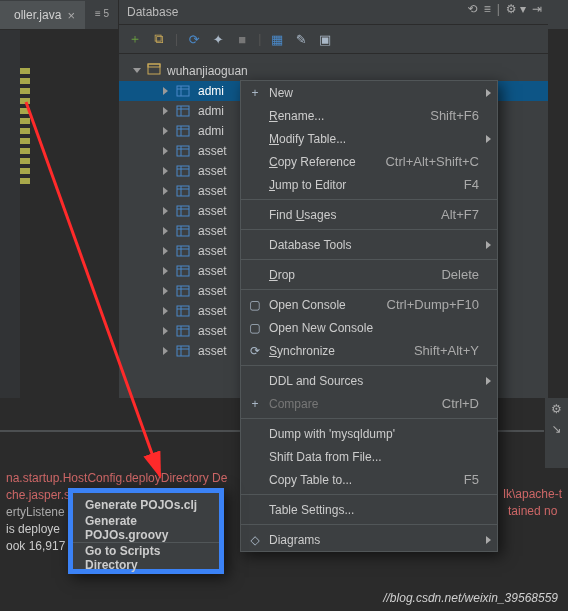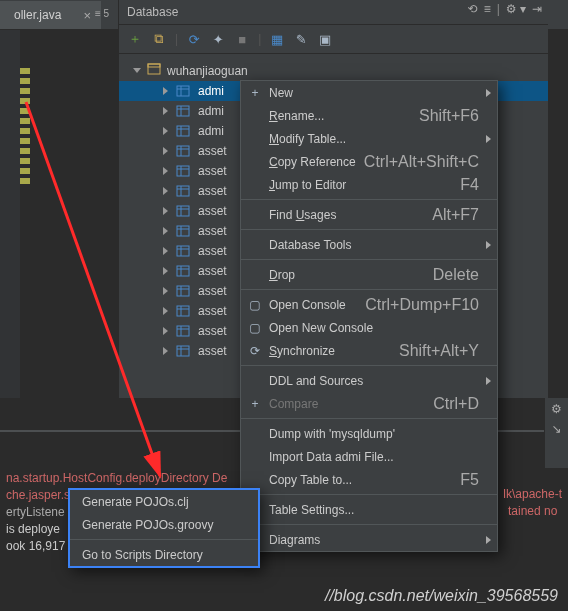--- a/index.html
+++ b/index.html
@@ -1,34 +1,34 @@
 <!DOCTYPE html>
 <html><head>
 <meta charset="utf-8">
 <style>
   * { margin:0; padding:0; box-sizing:border-box; font-family:"Segoe UI",Arial,sans-serif; font-size:12px; }
   body { background:#2b2b2b; color:#bbb; width:568px; height:611px; overflow:hidden; position:relative; }
   .tabbar { height:30px; background:#3c3f41; display:flex; align-items:flex-end; border-bottom:1px solid #2b2b2b; }
-  .tab { height:28px; padding:5px 10px 5px 14px; color:#aab; display:flex; align-items:center; gap:22px; background:#515658; position:relative; }
+  .tab { height:28px; padding:5px 10px 5px 14px; color:#aab; display:flex; align-items:center; gap:6px; background:#515658; position:relative; }
   .tab.active { background:#4e5254; color:#d0d0d0; }
   .tab-close { color:#aaa; font-size:13px; }
   .vert-ruler { position:absolute; left:95px; top:8px; color:#aaa; font-size:10px; }
   .editor { height:368px; background:#2b2b2b; position:relative; display:flex; }
   .gutter { width:20px; background:#313335; }
   .code-area { flex:1; background:#2b2b2b; position:relative; }
   .gutter-marks { position:absolute; left:20px; top:38px; display:flex; flex-direction:column; gap:4px; }
   .gutter-mark { width:10px; height:6px; background:#a8a84a; }
   .bottom-sep { position:absolute; left:0; right:0; top:430px; height:2px; background:#4c4f51; }
   .console { position:absolute; top:468px; left:0; right:0; padding:2px 6px; font-family:Consolas,monospace; font-size:11px; line-height:17px; }
   .console .l1 { color:#cc6666; }
   .console .l2 { color:#cc6666; }
   .console .l3 { color:#aaa; }
   .console .l4 { color:#ccc; }
   .console .l5 { color:#ccc; }
-  .watermark { position:absolute; bottom:6px; right:10px; color:#d0d0d0; font-size:16px; font-style:italic; font-family:Arial; }
+  .watermark { position:absolute; bottom:6px; right:10px; color:#d0d0d0; font-size:12px; font-style:italic; font-family:Arial; }
   
   .db-panel { position:absolute; top:0; left:118px; width:430px; height:398px; background:#3c3f41; border-left:1px solid #2b2b2b; }
   .db-title { height:24px; display:flex; align-items:center; padding:0 8px; color:#bbb; }
   .db-title-gear { position:absolute; right:6px; top:2px; display:flex; gap:6px; color:#aaa; }
   .db-toolbar { height:30px; border-top:1px solid #2b2b2b; border-bottom:1px solid #2b2b2b; display:flex; align-items:center; gap:8px; padding:0 8px; }
   .tb-icon { width:16px; height:16px; display:inline-flex; align-items:center; justify-content:center; color:#a9b7c6; font-size:13px; }
   .green { color:#6a9e3f; }
   .blue  { color:#4a88c7; }
   .db-tree { padding:6px 0; }
   .tree-db { display:flex; align-items:center; gap:6px; padding:2px 0 2px 14px; color:#ccc; }
@@ -36,29 +36,29 @@
   .arrow-right { width:0; height:0; border-top:4px solid transparent; border-bottom:4px solid transparent; border-left:5px solid #999; display:inline-block; }
   .tree-table { display:flex; align-items:center; gap:8px; padding:3px 0 3px 44px; color:#ccc; }
   .tree-table.selected { background:#0d5586; color:#fff; }
   .tbl-icon { width:14px; height:14px; display:inline-flex; align-items:center; justify-content:center; }
   .tbl-icon svg rect { fill:none; stroke:#4a88c7; stroke-width:1; }
   .tbl-icon svg line { stroke:#4a88c7; stroke-width:1; }
   .db-icon svg rect { fill:none; stroke:#c9a959; stroke-width:1; }
   
   .menu { position:absolute; top:80px; left:240px; width:258px; background:#3c3f41; border:1px solid #515658; box-shadow:4px 4px 14px rgba(0,0,0,0.6); }
   .mi { display:flex; align-items:center; height:23px; padding:0 18px 0 28px; color:#ccc; position:relative; }
-  .mi .sc { margin-left:auto; color:#aaa; font-size:16px;text-align:center; }
+  .mi .sc { margin-left:auto; color:#aaa; font-size:13px;text-align:center; }
   .mi .sub-arrow { position:absolute; right:6px; width:0;height:0; border-top:4px solid transparent;border-bottom:4px solid transparent;border-left:5px solid #aaa; }
   .mi.selected { background:#4b6eaf; color:#fff; }
   .mi.disabled { color:#777; }
   .msep { height:1px; background:#515658; margin:3px 0; }
   .mi-icon { position:absolute; left:6px; width:16px; text-align:center; color:#a9b7c6; }
   .mi .u { text-decoration:underline; }
   
-  .submenu { position:absolute; top:488px; left:68px; width:192px; background:#3c3f41; border:2px solid #3b82f6; box-shadow:4px 4px 14px rgba(0,0,0,0.6); }
+  .submenu { position:absolute; top:488px; left:68px; width:156px; background:#3c3f41; border:5px solid #3b82f6; box-shadow:4px 4px 14px rgba(0,0,0,0.6);font-weight:bold; }
   .smi { height:23px; display:flex; align-items:center; padding:0 12px; color:#ccc; }
   
   .arrow-annot { position:absolute; top:98px; left:22px; pointer-events:none; }
   
   .right-strip { position:absolute; right:0; top:398px; width:24px; height:70px; background:#3c3f41; border-left:1px solid #2b2b2b; display:flex; flex-direction:column; align-items:center; gap:6px; padding-top:4px; }
   .right-strip span { color:#aaa; font-size:12px; }
 </style>
 </head>
 <body>
 
@@ -356,21 +356,21 @@
     <div class="mi disabled">
       <span class="mi-icon">+</span>
       <span>Compare</span>
       <span class="sc">Ctrl+D</span>
     </div>
     <div class="msep"></div>
     <div class="mi">
       <span>Dump with 'mysqldump'</span>
     </div>
     <div class="mi">
-      <span>Import Data admi File...</span>
+      <span>Shift Data from File...</span>
     </div>
     <div class="mi">
       <span>Copy Table to...</span>
       <span class="sc">F5</span>
     </div>
     <div class="msep"></div>
     <div class="mi">
       <span>Table Settings...</span>
     </div>
     <div class="msep"></div>

